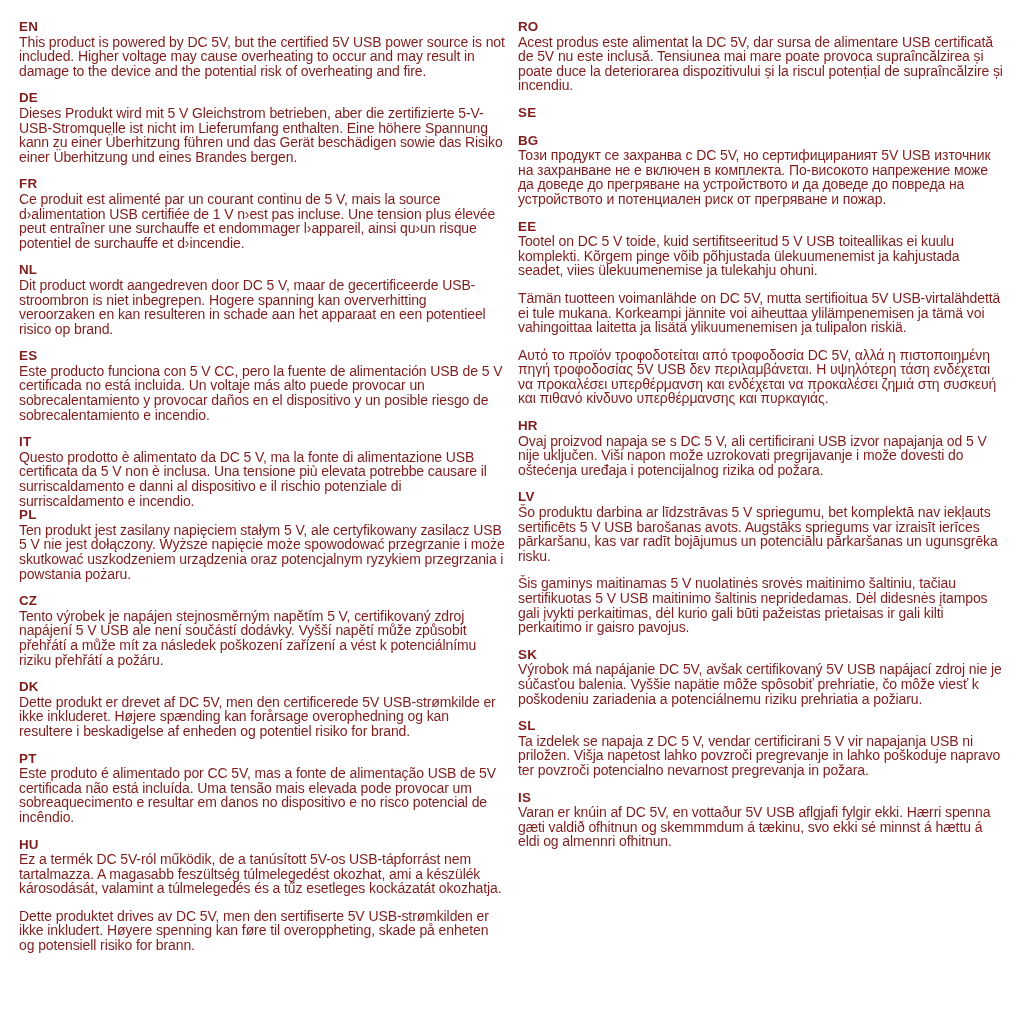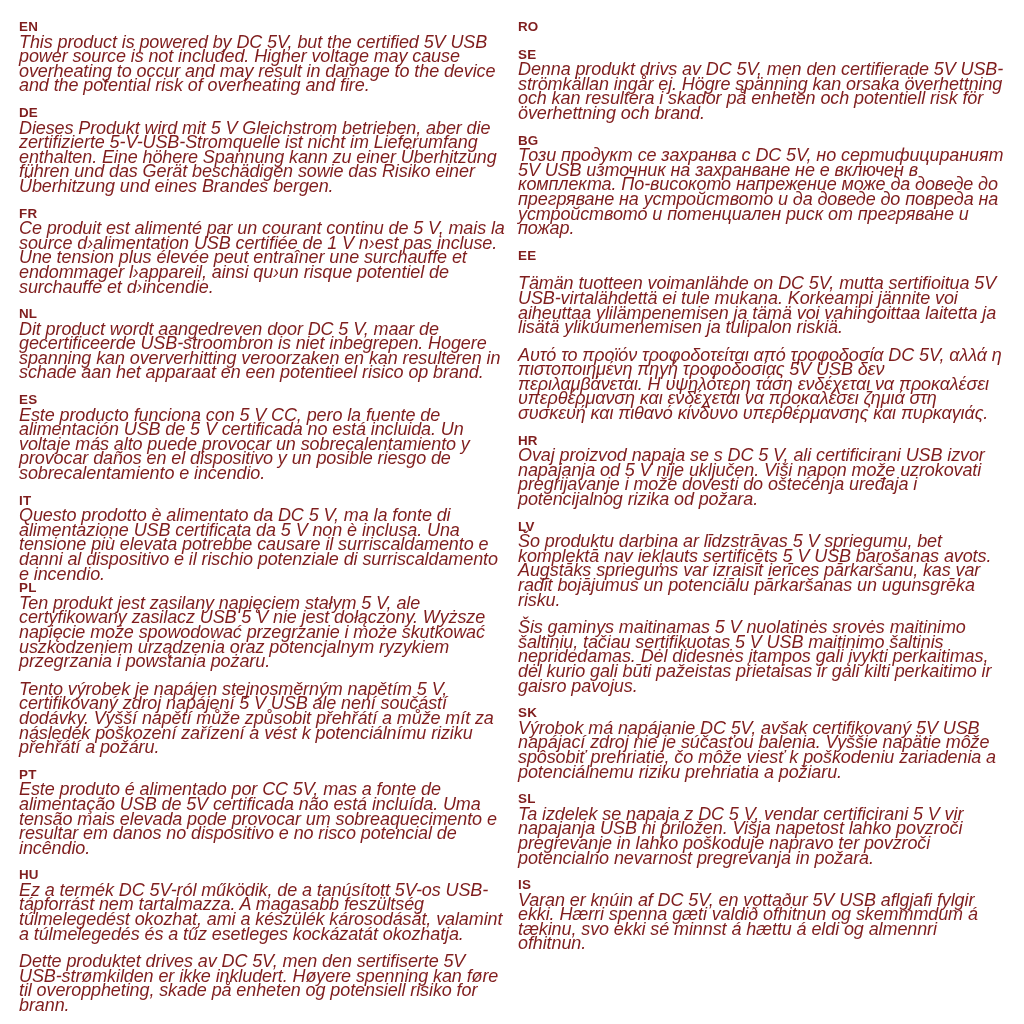--- a/index.html
+++ b/index.html
@@ -33,24 +33,23 @@
     margin-bottom: 0;
   }
   .code {
     font-size: 13.4px;
     line-height: 14.6px;
     font-weight: 600;
     letter-spacing: 0.2px;
   }
   .body {
     margin: 0;
-    font-size: 18px;
+    font-size: 14px;
     line-height: 14.6px;
     letter-spacing: -0.1px;
-    font-style: italic;
   }
 </style>
 </head>
 <body>
 
 <div id="page">
   <div class="cols">
 
     <div class="col">
       <section class="lang">
@@ -75,49 +74,55 @@
       </section>
       <section class="lang tight">
         <div class="code">IT</div>
         <p class="body">Questo prodotto è alimentato da DC 5 V, ma la fonte di alimentazione USB certificata da 5 V non è inclusa. Una tensione più elevata potrebbe causare il surriscaldamento e danni al dispositivo e il rischio potenziale di surriscaldamento e incendio.</p>
       </section>
       <section class="lang">
         <div class="code">PL</div>
         <p class="body">Ten produkt jest zasilany napięciem stałym 5 V, ale certyfikowany zasilacz USB 5 V nie jest dołączony. Wyższe napięcie może spowodować przegrzanie i może skutkować uszkodzeniem urządzenia oraz potencjalnym ryzykiem przegrzania i powstania pożaru.</p>
       </section>
       <section class="lang">
+        <div class="code">CZ</div>
         <p class="body">Tento výrobek je napájen stejnosměrným napětím 5 V, certifikovaný zdroj napájení 5 V USB ale není součástí dodávky. Vyšší napětí může způsobit přehřátí a může mít za následek poškození zařízení a vést k potenciálnímu riziku přehřátí a požáru.</p>
+      </section>
+      <section class="lang">
+        <div class="code">DK</div>
+        <p class="body">Dette produkt er drevet af DC 5V, men den certificerede 5V USB-strømkilde er ikke inkluderet. Højere spænding kan forårsage overophedning og kan resultere i beskadigelse af enheden og potentiel risiko for brand.</p>
       </section>
       <section class="lang">
         <div class="code">PT</div>
         <p class="body">Este produto é alimentado por CC 5V, mas a fonte de alimentação USB de 5V certificada não está incluída. Uma tensão mais elevada pode provocar um sobreaquecimento e resultar em danos no dispositivo e no risco potencial de incêndio.</p>
       </section>
       <section class="lang">
         <div class="code">HU</div>
         <p class="body">Ez a termék DC 5V-ról működik, de a tanúsított 5V-os USB-tápforrást nem tartalmazza. A magasabb feszültség túlmelegedést okozhat, ami a készülék károsodását, valamint a túlmelegedés és a tűz esetleges kockázatát okozhatja.</p>
       </section>
       <section class="lang">
         <p class="body">Dette produktet drives av DC 5V, men den sertifiserte 5V USB-strømkilden er ikke inkludert. Høyere spenning kan føre til overoppheting, skade på enheten og potensiell risiko for brann.</p>
       </section>
     </div>
 
     <div class="col">
       <section class="lang">
         <div class="code">RO</div>
+        <p class="body">Acest produs este alimentat la DC 5V, dar sursa de alimentare USB certificată de 5V nu este inclusă. Tensiunea mai mare poate provoca supraîncălzirea și poate duce la deteriorarea dispozitivului și la riscul potențial de supraîncălzire și incendiu.</p>
       </section>
       <section class="lang">
         <div class="code">SE</div>
-        <p class="body">Denna produkt drivs av DC 5V, men den certifierade 5V USB-strömkällan ingår ej. Högre spänning kan orsaka överhettning och kan resultera i skador på enheten och potentiell risk för överhettning och brand.</p>
       </section>
       <section class="lang">
         <div class="code">BG</div>
         <p class="body">Този продукт се захранва с DC 5V, но сертифицираният 5V USB източник на захранване не е включен в комплекта. По-високото напрежение може да доведе до прегряване на устройството и да доведе до повреда на устройството и потенциален риск от прегряване и пожар.</p>
       </section>
       <section class="lang">
         <div class="code">EE</div>
+        <p class="body">Tootel on DC 5 V toide, kuid sertifitseeritud 5 V USB toiteallikas ei kuulu komplekti. Kõrgem pinge võib põhjustada ülekuumenemist ja kahjustada seadet, viies ülekuumenemise ja tulekahju ohuni.</p>
       </section>
       <section class="lang">
         <p class="body">Tämän tuotteen voimanlähde on DC 5V, mutta sertifioitua 5V USB-virtalähdettä ei tule mukana. Korkeampi jännite voi aiheuttaa ylilämpenemisen ja tämä voi vahingoittaa laitetta ja lisätä ylikuumenemisen ja tulipalon riskiä.</p>
       </section>
       <section class="lang">
         <p class="body">Αυτό το προϊόν τροφοδοτείται από τροφοδοσία DC 5V, αλλά η πιστοποιημένη πηγή τροφοδοσίας 5V USB δεν περιλαμβάνεται. Η υψηλότερη τάση ενδέχεται να προκαλέσει υπερθέρμανση και ενδέχεται να προκαλέσει ζημιά στη συσκευή και πιθανό κίνδυνο υπερθέρμανσης και πυρκαγιάς.</p>
       </section>
       <section class="lang">
         <div class="code">HR</div>
         <p class="body">Ovaj proizvod napaja se s DC 5 V, ali certificirani USB izvor napajanja od 5 V nije uključen. Viši napon može uzrokovati pregrijavanje i može dovesti do oštećenja uređaja i potencijalnog rizika od požara.</p>

